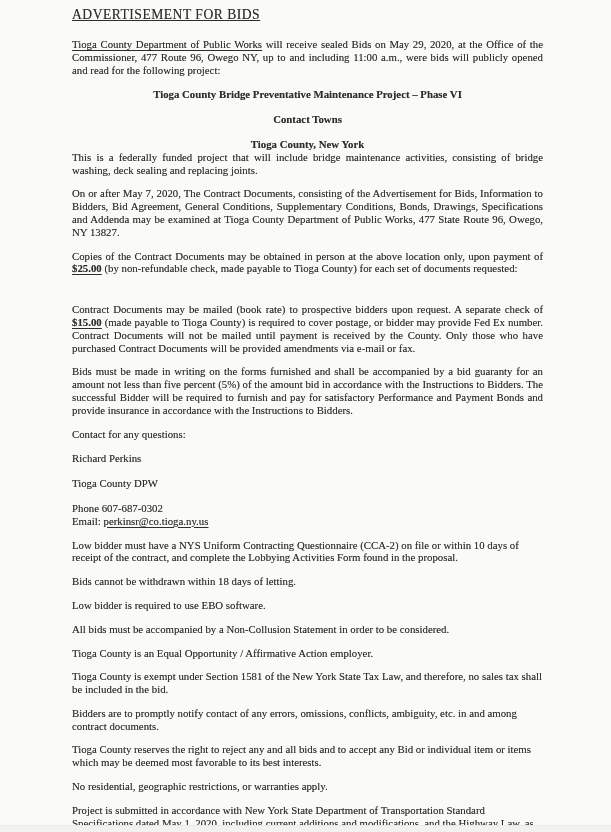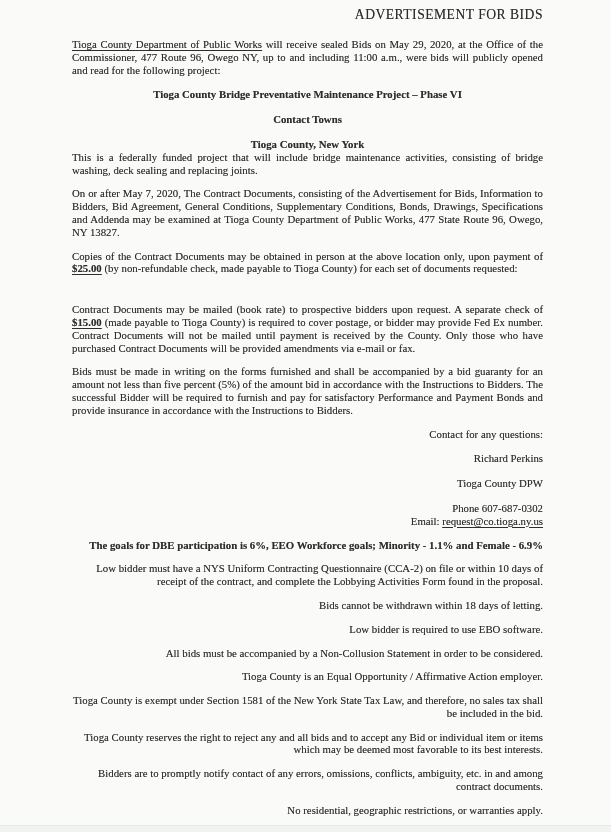--- a/index.html
+++ b/index.html
@@ -23,25 +23,26 @@
     font-family: "Liberation Serif", serif;
     font-size: 10.8px;
     line-height: 12.8px;
     color: var(--ink);
     text-shadow: 0 0 0.6px rgba(47,45,43,0.5);
   }
   .doc-title {
     font-size: 13.6px;
     line-height: 17px;
     font-weight: normal;
-    text-align: right;
+    text-align: left;
     letter-spacing: 0.5px;
     margin: 0 0 15px 0;
+    text-decoration: underline;
   }
-  .para { margin: 0 0 11px 0; text-align: right; }
+  .para { margin: 0 0 11px 0; }
   .para.tight { margin-bottom: 0; margin-top: 12px; }
   .para.gap-lg { margin-bottom: 28px; }
   .para.justify { text-align: justify; }
   .para.center { text-align: center; }
   .para.b { font-weight: bold; }
   .seg.b { font-weight: bold; }
   .seg.u { text-decoration: underline; text-underline-offset: 1.5px; }
   .scan-band {
     position: absolute;
     left: 0;
@@ -64,27 +65,26 @@
       <p class="para center b tight"><span class="seg">Tioga County, New York</span></p>
       <p class="para justify"><span class="seg">This is a federally funded project that will include bridge maintenance activities, consisting of bridge washing, deck sealing and replacing joints.</span></p>
       <p class="para justify"><span class="seg">On or after May 7, 2020, The Contract Documents, consisting of the Advertisement for Bids, Information to Bidders, Bid Agreement, General Conditions, Supplementary Conditions, Bonds, Drawings, Specifications and Addenda may be examined at Tioga County Department of Public Works, 477 State Route 96, Owego, NY 13827.</span></p>
       <p class="para justify gap-lg"><span class="seg">Copies of the Contract Documents may be obtained in person at the above location only, upon payment of </span><span class="seg b u">$25.00</span><span class="seg"> (by non-refundable check, made payable to Tioga County) for each set of documents requested:</span></p>
       <p class="para justify"><span class="seg">Contract Documents may be mailed (book rate) to prospective bidders upon request. A separate check of </span><span class="seg b u">$15.00</span><span class="seg"> (made payable to Tioga County) is required to cover postage, or bidder may provide Fed Ex number. Contract Documents will not be mailed until payment is received by the County. Only those who have purchased Contract Documents will be provided amendments via e-mail or fax.</span></p>
       <p class="para justify"><span class="seg">Bids must be made in writing on the forms furnished and shall be accompanied by a bid guaranty for an amount not less than five percent (5%) of the amount bid in accordance with the Instructions to Bidders. The successful Bidder will be required to furnish and pay for satisfactory Performance and Payment Bonds and provide insurance in accordance with the Instructions to Bidders.</span></p>
       <p class="para"><span class="seg">Contact for any questions:</span></p>
       <p class="para tight"><span class="seg">Richard Perkins</span></p>
       <p class="para tight"><span class="seg">Tioga County DPW</span></p>
       <p class="para tight"><span class="seg">Phone 607-687-0302</span></p>
-      <p class="para"><span class="seg">Email: </span><span class="seg u">request@co.tioga.ny.us</span></p>
-      <p class="para b"><span class="seg">The goals for DBE participation is 6%, EEO Workforce goals; Minority - 1.1% and Female - 6.9%</span></p>
+      <p class="para"><span class="seg">Email: </span><span class="seg u">perkinsr@co.tioga.ny.us</span></p>
       <p class="para"><span class="seg">Low bidder must have a NYS Uniform Contracting Questionnaire (CCA-2) on file or within 10 days of receipt of the contract, and complete the Lobbying Activities Form found in the proposal.</span></p>
       <p class="para"><span class="seg">Bids cannot be withdrawn within 18 days of letting.</span></p>
       <p class="para"><span class="seg">Low bidder is required to use EBO software.</span></p>
       <p class="para"><span class="seg">All bids must be accompanied by a Non-Collusion Statement in order to be considered.</span></p>
       <p class="para"><span class="seg">Tioga County is an Equal Opportunity / Affirmative Action employer.</span></p>
       <p class="para"><span class="seg">Tioga County is exempt under Section 1581 of the New York State Tax Law, and therefore, no sales tax shall be included in the bid.</span></p>
+      <p class="para"><span class="seg">Bidders are to promptly notify contact of any errors, omissions, conflicts, ambiguity, etc. in and among contract documents.</span></p>
       <p class="para"><span class="seg">Tioga County reserves the right to reject any and all bids and to accept any Bid or individual item or items which may be deemed most favorable to its best interests.</span></p>
-      <p class="para"><span class="seg">Bidders are to promptly notify contact of any errors, omissions, conflicts, ambiguity, etc. in and among contract documents.</span></p>
       <p class="para"><span class="seg">No residential, geographic restrictions, or warranties apply.</span></p>
       <p class="para"><span class="seg">Project is submitted in accordance with New York State Department of Transportation Standard Specifications dated May 1, 2020, including current additions and modifications, and the Highway Law, as stated in the Proposal.</span></p>
     </div>
   <div class="scan-band"></div>
 </div>
 
 </body></html>

